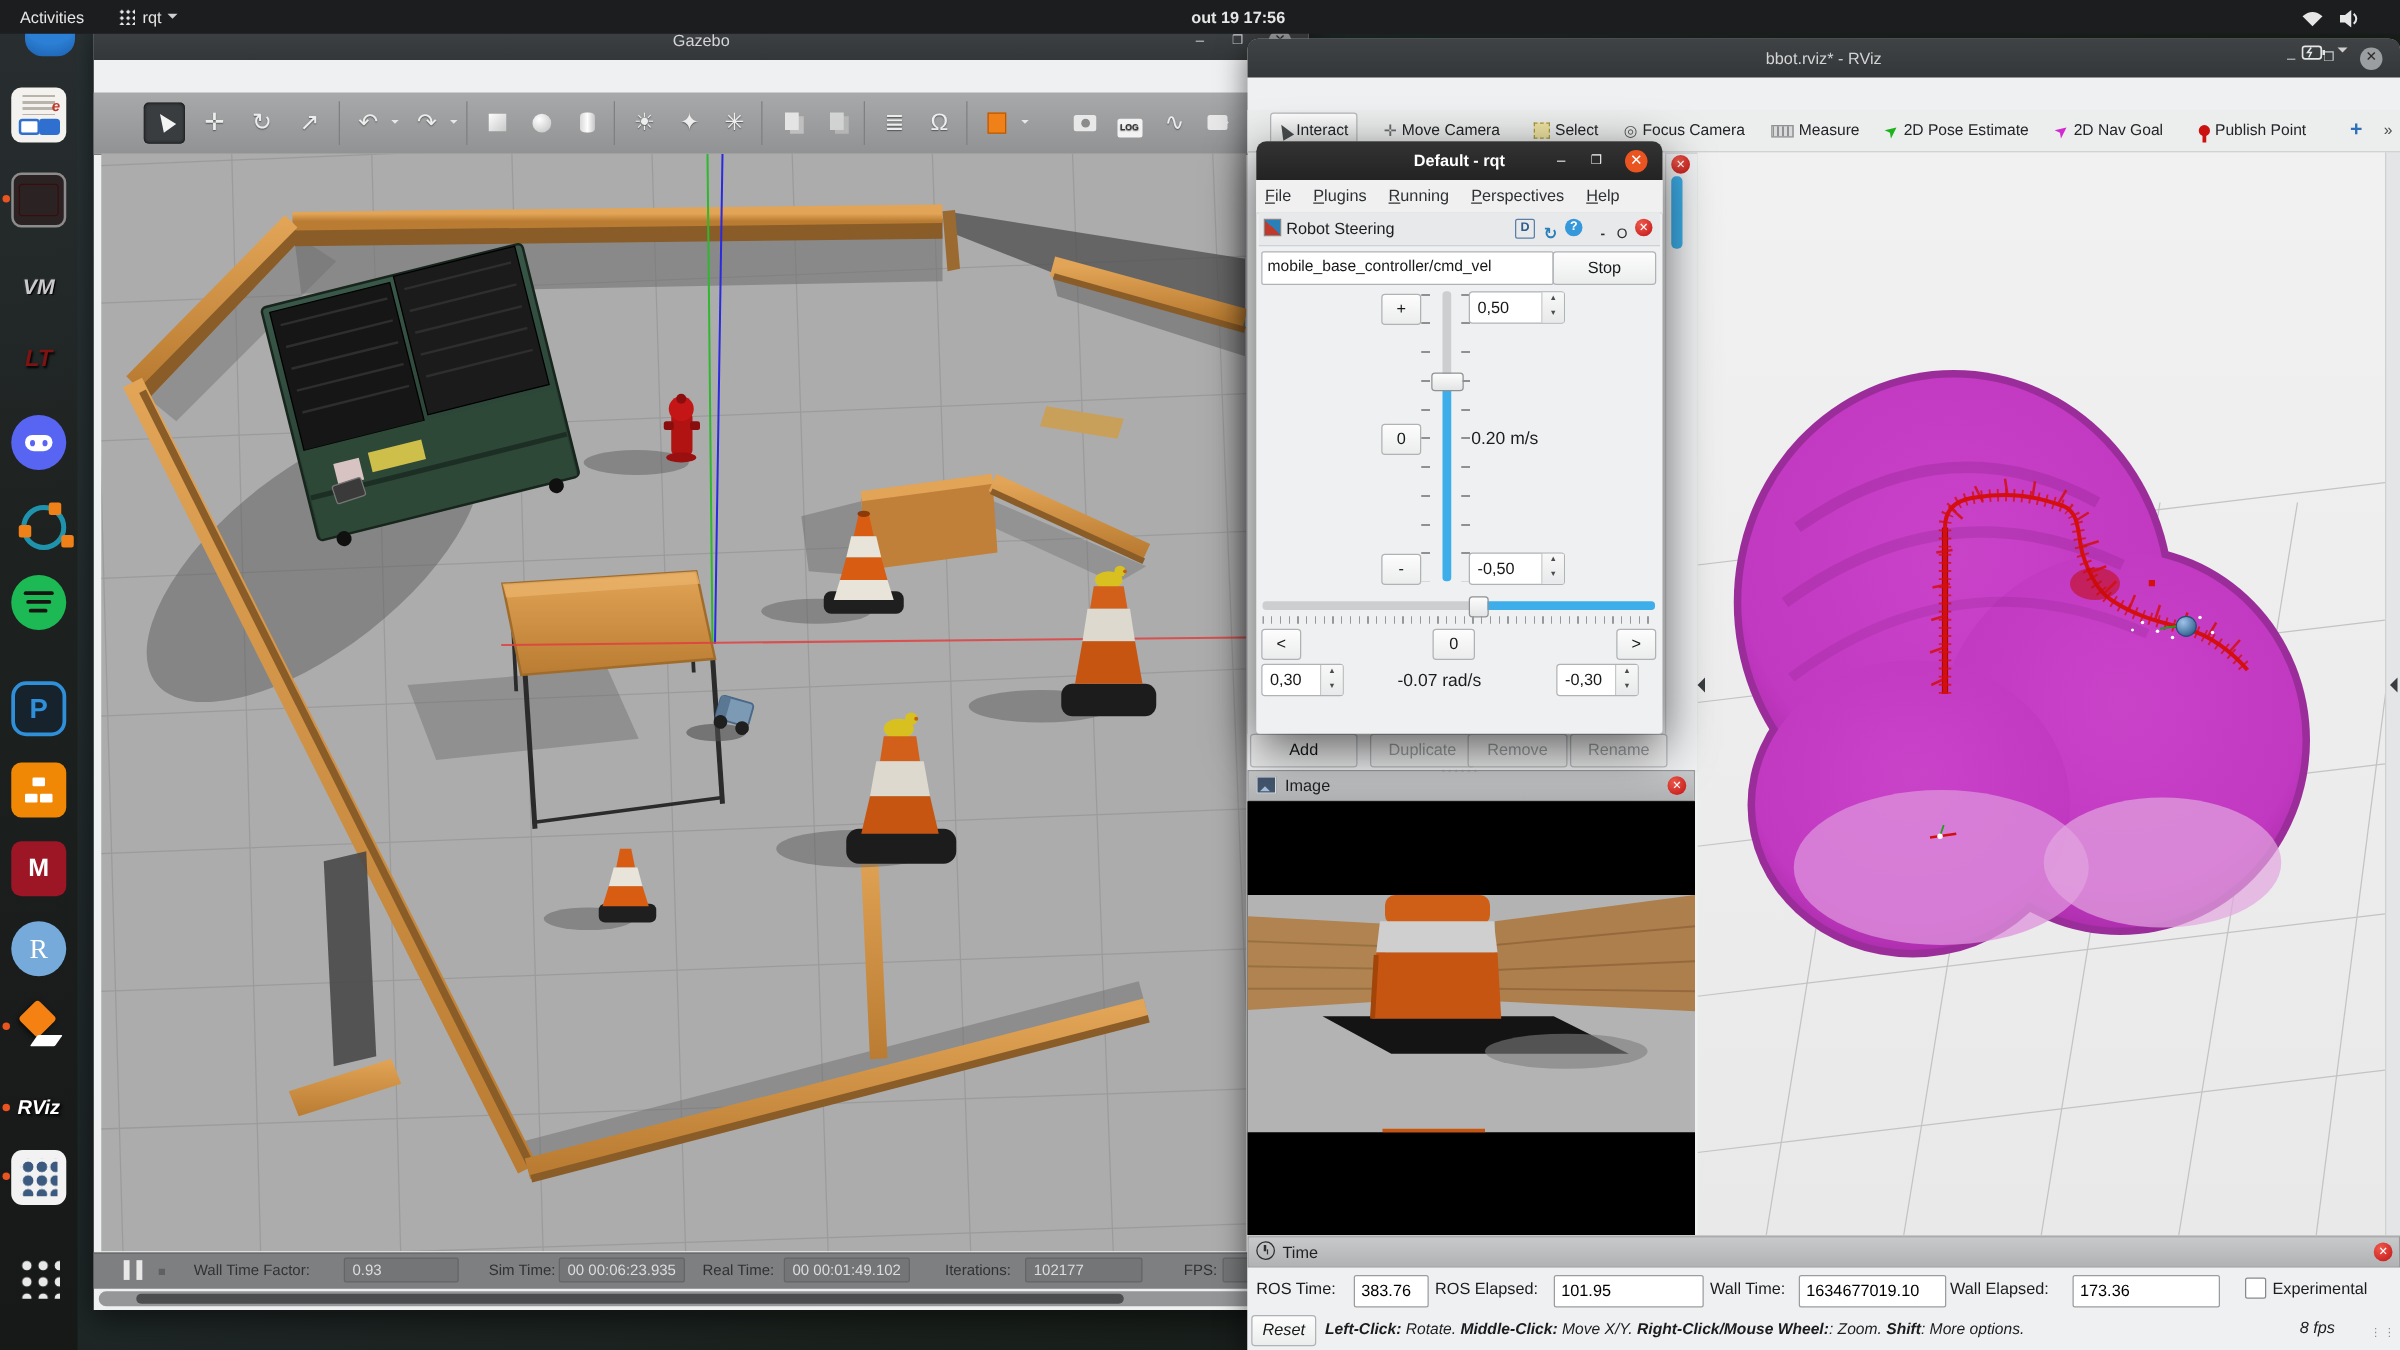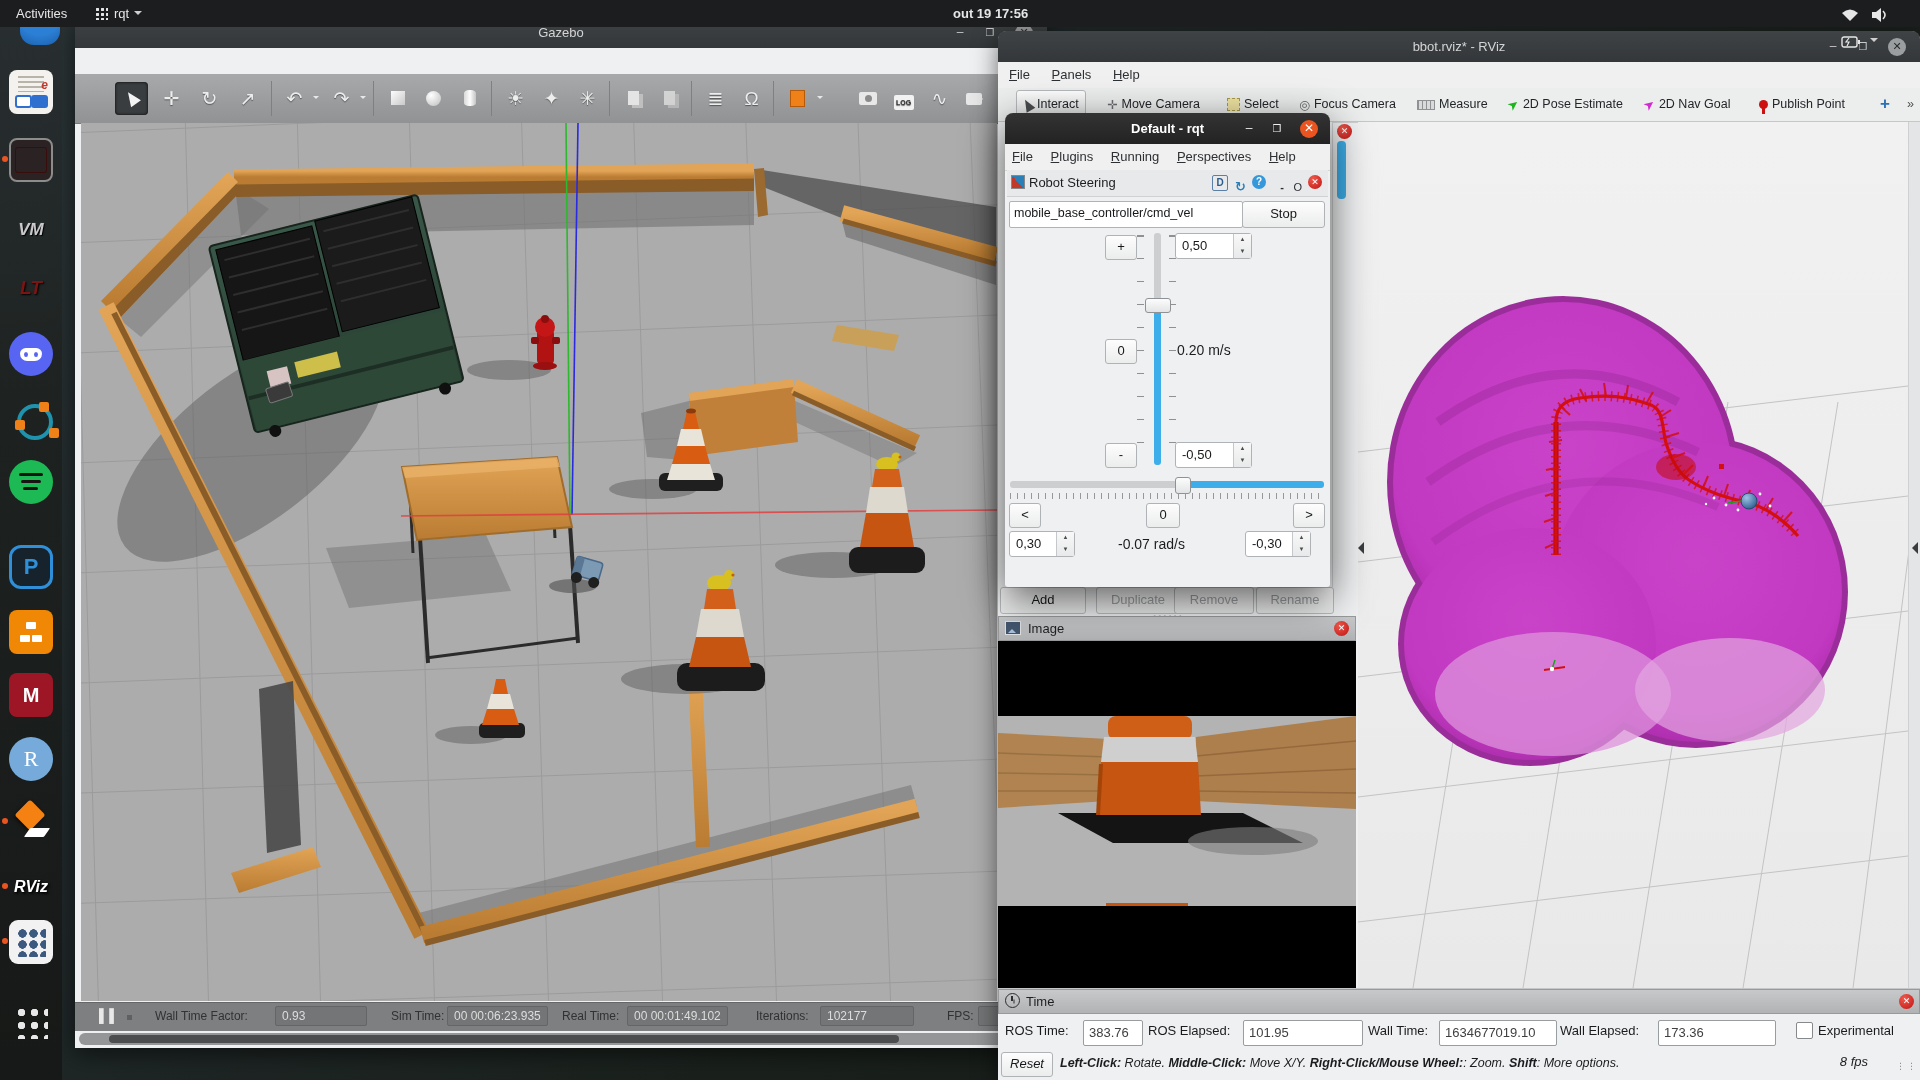--- a/index.html
+++ b/index.html
@@ -116,21 +116,21 @@
   #rv-sliver .sb{position:absolute;left:4px;top:18px;width:9px;height:58px;background:#3daee9;border-radius:4px;}
   .reddot{width:15px;height:15px;border-radius:50%;background:radial-gradient(circle at 35% 30%,#f0594c,#c01414);color:#fff;font-size:9px;font-weight:bold;text-align:center;line-height:15px;}
   .disp-btn{position:absolute;top:0;height:25px;background:linear-gradient(180deg,#fbfbfb,#ebecec);border:1px solid #b9bcbe;border-radius:3px;font-size:13px;text-align:center;line-height:23px;color:#16181a;}
   .disp-btn.dis{color:#9fa2a4;}
   .panel-hdr{position:absolute;left:0;right:6px;height:25px;background:linear-gradient(180deg,#c7c9cb,#b0b2b4);border:1px solid #98999b;color:#1e2022;font-size:13px;line-height:24px;}
   .grip-dots{position:absolute;color:#8a8c8e;font-size:9px;letter-spacing:2px;}
   .imgico{display:inline-block;width:14px;height:12px;background:#42566e;border:1px solid #dfe0e1;position:relative;vertical-align:-2px;margin:0 7px 0 6px;}
   .imgico::after{content:"";position:absolute;left:2px;bottom:1px;border:4px solid transparent;border-bottom-color:#a9c0dd;}
   .clockico{display:inline-block;width:13px;height:13px;border-radius:50%;border:1.5px solid #2b2d2f;position:relative;vertical-align:-2px;margin:0 6px 0 6px;}
   .clockico::after{content:"";position:absolute;left:5px;top:2px;width:1.5px;height:5px;background:#2b2d2f;box-shadow:2px 3px 0 -0.5px #2b2d2f;}
-  .tfield{position:absolute;top:0;height:24px;background:#fff;border:1px solid #9a9da0;border-radius:2px;font-size:13px;line-height:24px;padding:0 5px;color:#404040;}
+  .tfield{position:absolute;top:0;height:24px;background:#fff;border:1px solid #9a9da0;border-radius:2px;font-size:13px;line-height:24px;padding:0 5px;color:#000000;}
   .tlabel{position:absolute;top:4px;font-size:13px;color:#1a1c1e;}
   .qbtn{background:linear-gradient(180deg,#fdfdfd,#ebecec);border:1px solid #b0b3b5;border-radius:3px;color:#16181a;text-align:center;}
   .checkbox{position:absolute;width:15px;height:15px;background:#fff;border:1px solid #878a8c;border-radius:2px;}
   .collapse-arrow{position:absolute;width:0;height:0;border:6px solid transparent;}
 
   
   #rqt.win{border-radius:9px 9px 3px 3px;box-shadow:0 12px 40px rgba(0,0,0,.65);}
   #rqt .titlebar{background:linear-gradient(180deg,#333333,#232323);color:#fff;}
   #rqt .titlebar .ttl{font-weight:bold;}
   .rqt-close{background:#e95420 !important;color:#fff !important;border-radius:50%;}
@@ -495,25 +495,20 @@
       </div>
   </div>
 
   <div class="win" id="rviz-win" style="left:998px;top:31px;width:922px;height:1049px;z-index:10;">
     <div class="titlebar">
       <div class="ttl">bbot.rviz* - RViz</div>
       <div class="wbtn" style="right:78px;">–</div>
       <div class="wbtn" style="right:48px;font-size:10px;">❒</div>
       <div class="wbtn closecirc" style="right:14px;">✕</div>
     </div>
-    <div class="menubar" style="top:31px;">
-      <span class="menu-item" style="margin-left:2px;">File</span>
-      <span class="menu-item">Panels</span>
-      <span class="menu-item">Help</span>
-    </div>
     <div id="rviz-toolbar" class="abs">
       <div class="rv-tool sel" style="left:18px;"><span class="rv-ico ico-interact"></span><span>Interact</span></div>
       <div class="rv-tool" style="left:103px;"><span class="rv-ico" style="color:#6a6d6f;">✛</span><span>Move Camera</span></div>
       <div class="rv-tool" style="left:223px;"><span class="rv-ico ico-select"></span><span>Select</span></div>
       <div class="rv-tool" style="left:295px;"><span class="rv-ico" style="color:#5a5d5f;">◎</span><span>Focus Camera</span></div>
       <div class="rv-tool" style="left:413px;"><span class="rv-ico ico-measure"></span><span>Measure</span></div>
       <div class="rv-tool" style="left:504px;"><span class="rv-ico ico-arrow" style="color:#1db31d;">➤</span><span>2D Pose Estimate</span></div>
       <div class="rv-tool" style="left:640px;"><span class="rv-ico ico-arrow" style="color:#d02ad0;">➤</span><span>2D Nav Goal</span></div>
       <div class="rv-tool" style="left:755px;"><span class="rv-ico ico-pin"></span><span>Publish Point</span></div>
       <div class="rv-tool ico-plus" style="left:876px;">+</div>

